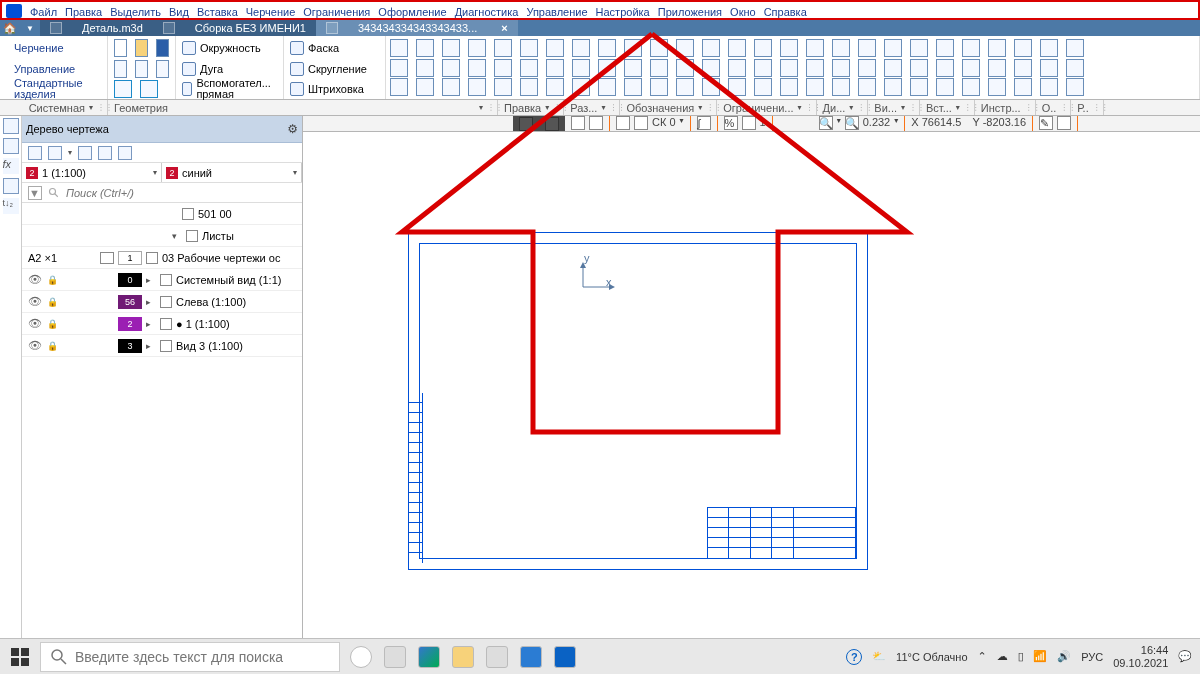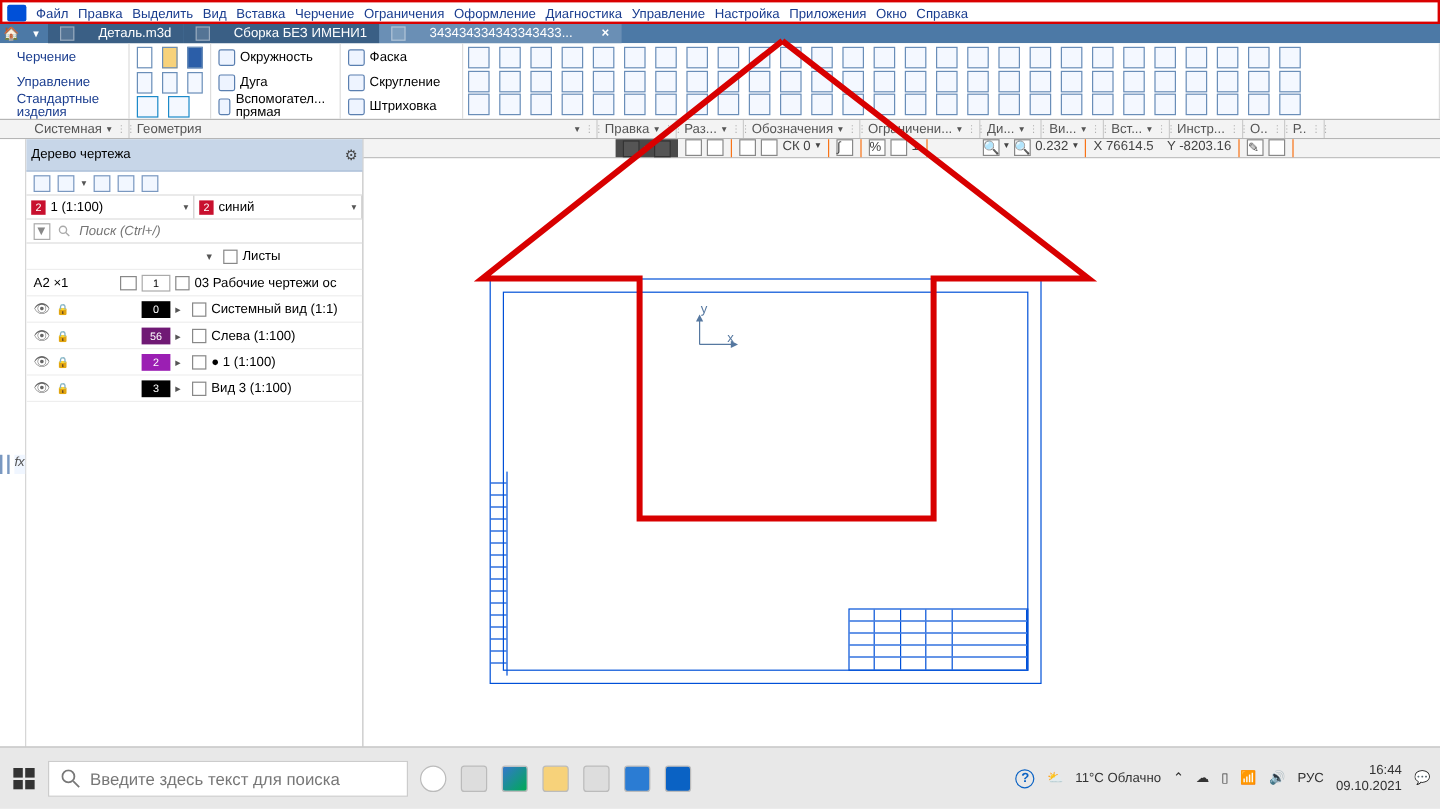--- a/index.html
+++ b/index.html
@@ -29,21 +29,21 @@
 .ribbon .cmd .ic{width:14px;height:14px;border:1px solid #5a7fb0;border-radius:2px;background:#eef4ff}
 .ribbon .txtbtn{display:flex;align-items:center;gap:2px;color:#1a3d8f}
 .ribbon .ic2{width:16px;height:16px;border:1px solid #6a8eb8;background:#f4f8ff}
 .iconstrip{display:flex;gap:3px}
 .iconstrip .ic2{width:18px;height:18px}
 .ribbonfoot{height:16px;background:#f3f3f3;border-bottom:1px solid #b5b5b5;display:flex;align-items:center;color:#555}
 .ribbonfoot .sect{padding:0 6px;border-right:1px solid #ccc;display:flex;align-items:center;gap:4px;height:100%}
 .ribbonfoot .sect .drop{font-size:8px;color:#555}
 .ribbonfoot .grip{width:4px;color:#aaa;font-size:8px}
 
-.leftcol{position:absolute;left:0;top:116px;width:22px;height:540px;background:#fff;border-right:1px solid #ccc;display:flex;align-items:center;padding-top:2px;gap:4px}
+.leftcol{position:absolute;left:0;top:116px;width:22px;height:540px;background:#fff;border-right:1px solid #ccc;display:flex;flex-direction:column;align-items:center;padding-top:2px;gap:4px}
 .leftcol .lic{width:16px;height:16px;border:1px solid #7a98c0;background:#f0f6ff}
 
 .tree{position:absolute;left:22px;top:116px;width:281px;background:#fff;height:540px;border-right:1px solid #b5b5b5;display:flex;flex-direction:column}
 .tree .hdr{height:18px;background:#c7d6e8;display:flex;align-items:center;padding:13px 4px;justify-content:space-between;border-bottom:1px solid #a9bdd6}
 .tree .hdr .gear{font-size:12px;color:#444}
 .tree .toolbar{height:20px;display:flex;align-items:center;gap:6px;padding:0 6px;border-bottom:1px solid #ddd}
 .tree .toolbar .tic{width:14px;height:14px;border:1px solid #7a98c0;background:#f2f7ff}
 .tree .comborow{height:20px;display:flex;border-bottom:1px solid #ddd}
 .tree .combo{flex:1;display:flex;align-items:center;padding:0 4px;gap:4px;border-right:1px solid #ccc}
 .tree .combo .badge{width:12px;height:12px;background:#c8102e;color:#fff;font-size:9px;display:flex;align-items:center;justify-content:center}
@@ -77,21 +77,21 @@
 .axis .x{position:absolute;left:28px;top:14px}
 .axis svg{overflow:visible}
 
 .arrow{position:absolute;pointer-events:none}
 
 .ctxbar{position:absolute;left:303px;top:116px;right:0;height:16px;background:#f3f3f3;border-bottom:1px solid #b5b5b5;display:flex;align-items:center;color:#444}
 .ctxbar .first{background:#4a4a4a;color:#fff;display:flex;align-items:center;gap:4px;padding:0 6px;height:100%}
 .ctxbar .seg{display:flex;align-items:flex-start;gap:4px;padding:0 6px;height:100%;border-right:1px solid #f97316}
 .ctxbar .tiny{width:14px;height:14px;border:1px solid #888;background:#fff}
 
-.taskbar{position:absolute;left:0;right:0;bottom:0;height:52px;background:#e8e8e8;border-top:1px solid #bfbfbf;display:flex;align-items:center}
+.taskbar{position:absolute;left:0;right:0;bottom:0;height:36px;background:#e8e8e8;border-top:1px solid #bfbfbf;display:flex;align-items:center}
 .taskbar .start{width:40px;height:40px;display:flex;align-items:center;justify-content:center;color:#222}
 .taskbar .search{flex:0 0 300px;height:30px;background:#fff;border:1px solid #ccc;display:flex;align-items:center;gap:8px;padding:0 10px;color:#777}
 .taskbar .icons{display:flex;align-items:center;gap:12px;padding:0 10px}
 .taskbar .ticon{width:22px;height:22px;background:#ddd;border:1px solid #bbb;border-radius:3px}
 .taskbar .tray{margin-left:auto;display:flex;align-items:center;gap:10px;padding:0 8px;color:#333}
 .taskbar .clock{text-align:right;line-height:1.1;font-size:11px}
 svg{display:block}
 </style>
 </head>
 <body>
@@ -395,20 +395,27 @@
     <span class="fic">▼</span>
     <svg width="12" height="12" viewBox="0 0 16 16">
         <circle cx="6" cy="6" r="4" fill="none" stroke="#aaa" stroke-width="1.5"></circle>
         <line x1="9" y1="9" x2="13" y2="13" stroke="#aaa" stroke-width="1.5"></line>
       </svg>
     <input placeholder="Поиск (Ctrl+/)" style="">
   </div>
   <div class="tbody">
     <div class="trow noc">
       <div class="cells"></div>
+      <div class="lbl" style="padding-left:40px">
+          <span class="nic"></span>
+          <span>501 00</span>
+        </div>
+    </div>
+    <div class="trow noc">
+      <div class="cells"></div>
       <div class="lbl" style="padding-left:30px">
           <span class="exp">▾</span>
           <span class="nic"></span>
           <span>Листы</span>
         </div>
     </div>
 
     <div class="trow">
       <div class="cells">
           <span>A2  ×1</span>

